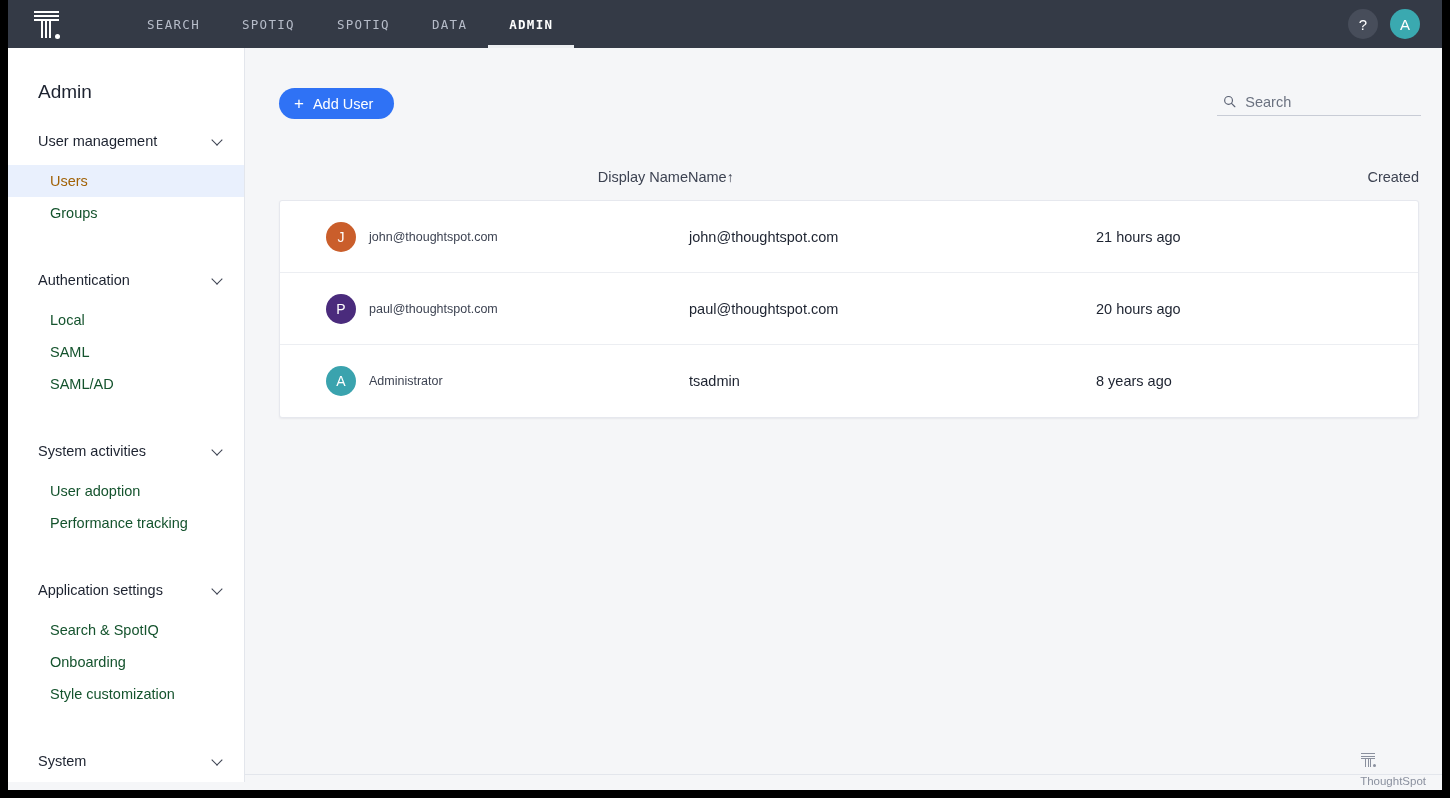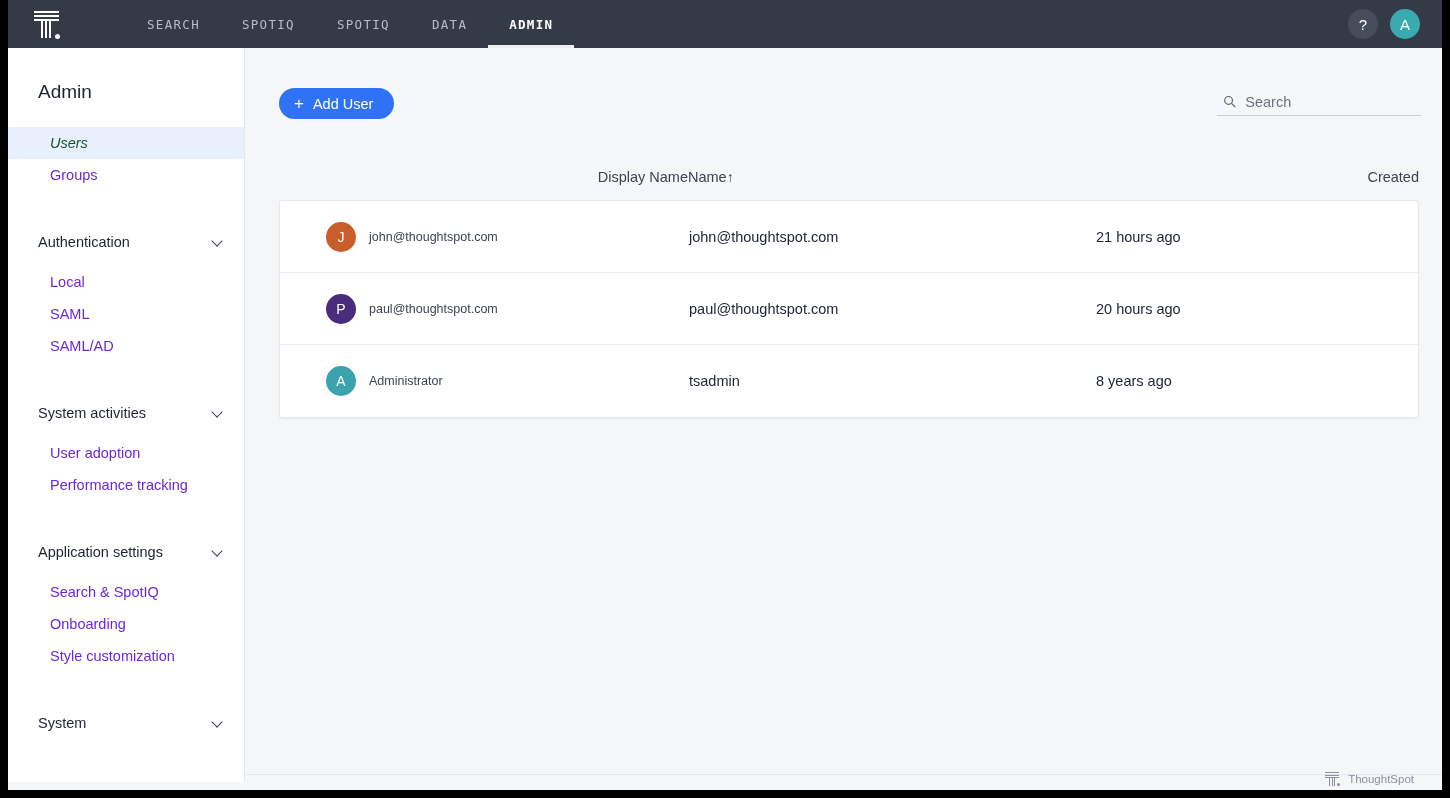--- a/index.html
+++ b/index.html
@@ -130,27 +130,26 @@
     border-right: 1.6px solid #3d4352;
     border-bottom: 1.6px solid #3d4352;
     transform: rotate(45deg);
   }
   .sub-list { margin-top: 10px; }
   .sub-item {
     height: 32px;
     display: flex; align-items: center;
     padding-left: 42px;
     font-size: 14.5px;
-    color: #6d28d9;
+    color: #14532d;
     cursor: pointer;
   }
   .sub-item.selected {
     background: #e9f0fd;
-    color: #14532d;
-    font-style: italic;
+    color: #a16207;
   }
 
   
   #content {
     position: absolute;
     left: 237px; top: 48px;
     width: 1197px; height: 734px;
     background: #f5f6f8;
     overflow: hidden;
   }
@@ -255,22 +254,22 @@
   }
   .cell-created {
     flex: 1;
     font-size: 14.5px;
     color: #1d2330;
   }
 
   
   #footer-watermark {
     position: absolute;
-    right: 28px; bottom: 3px;
-    display: flex; align-items: center; gap: 7px;
+    right: 16px; bottom: 3px;
+    display: flex; gap: 7px; flex-direction: column;
   }
   #footer-logo {
     width: 17px; height: 17px; position: relative;
   }
   #footer-logo .fl-bar {
     position: absolute; left: 1px; width: 14px; height: 1.3px; background: #8a909e;
   }
   #footer-logo .fl-col {
     position: absolute; width: 1.3px; height: 9px; background: #8a909e; top: 7px;
   }
@@ -334,20 +333,24 @@
         <span>A</span>
       </div>
     </div>
   </div>
 
   <aside id="sidebar">
 
     <h1 id="admin-title">Admin</h1>
 
     <div class="nav-group">
+      <div class="group-header">
+        <span class="group-label">User management</span>
+        <span class="chev"></span>
+      </div>
       <div class="sub-list">
         <div class="sub-item selected">
           <span>Users</span>
         </div>
         <div class="sub-item">
           <span>Groups</span>
         </div>
       </div>
     </div>
 

